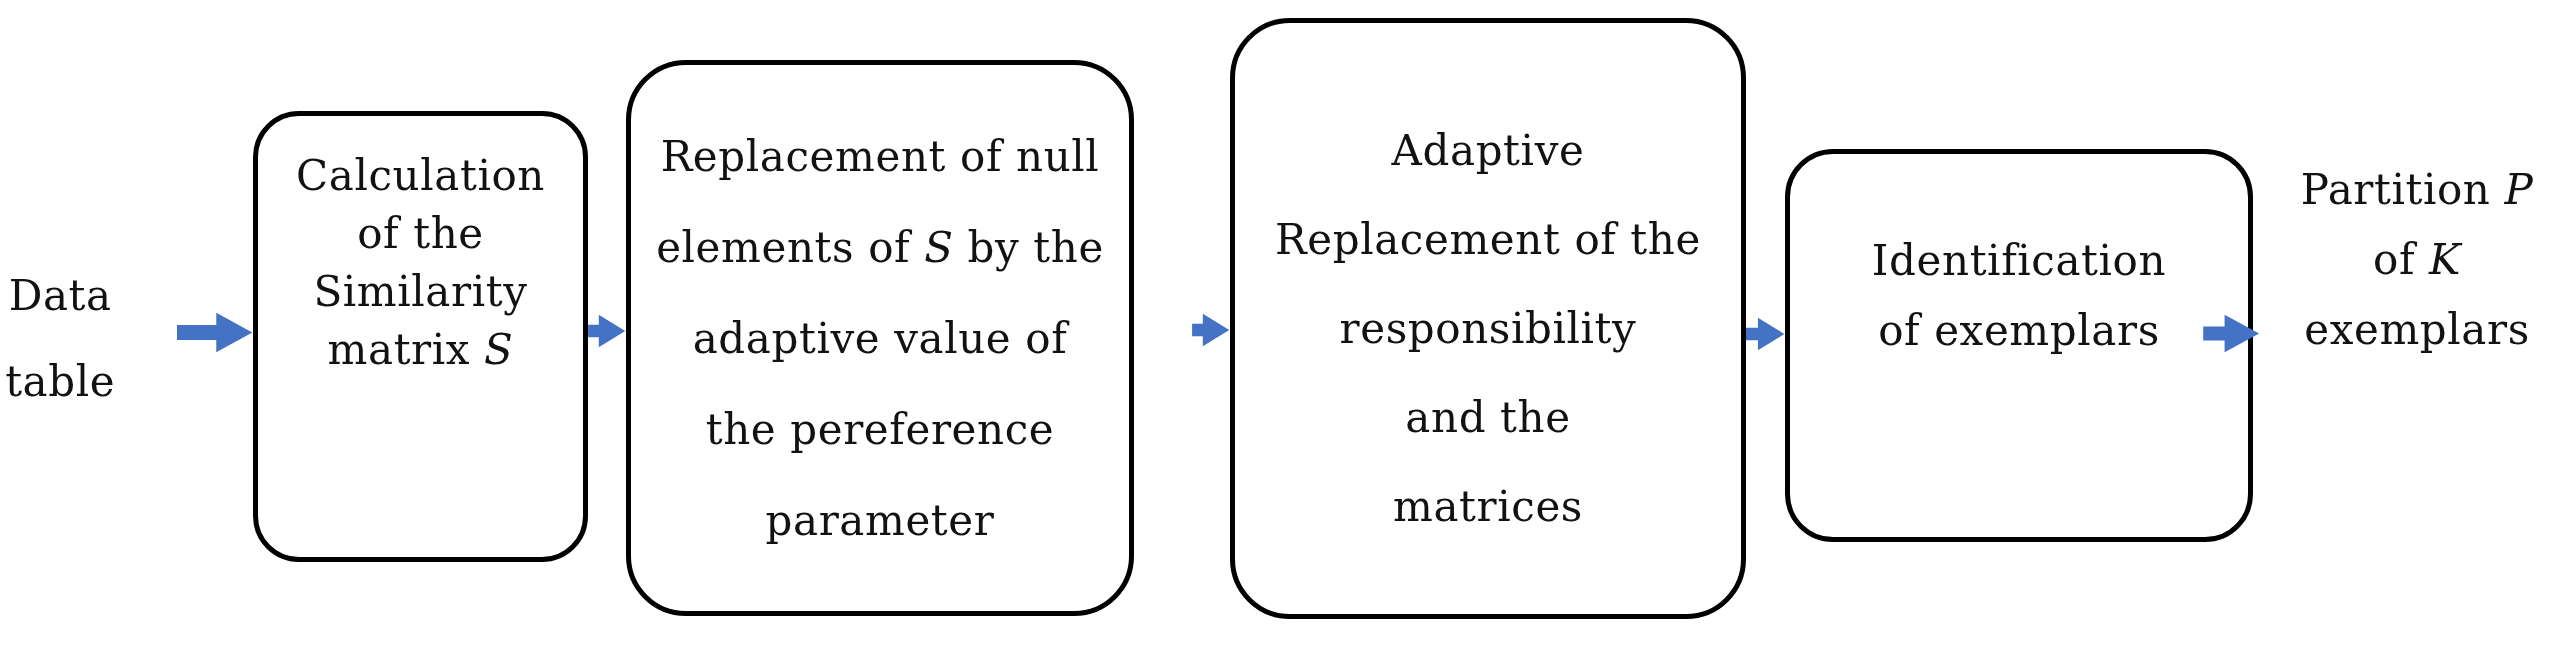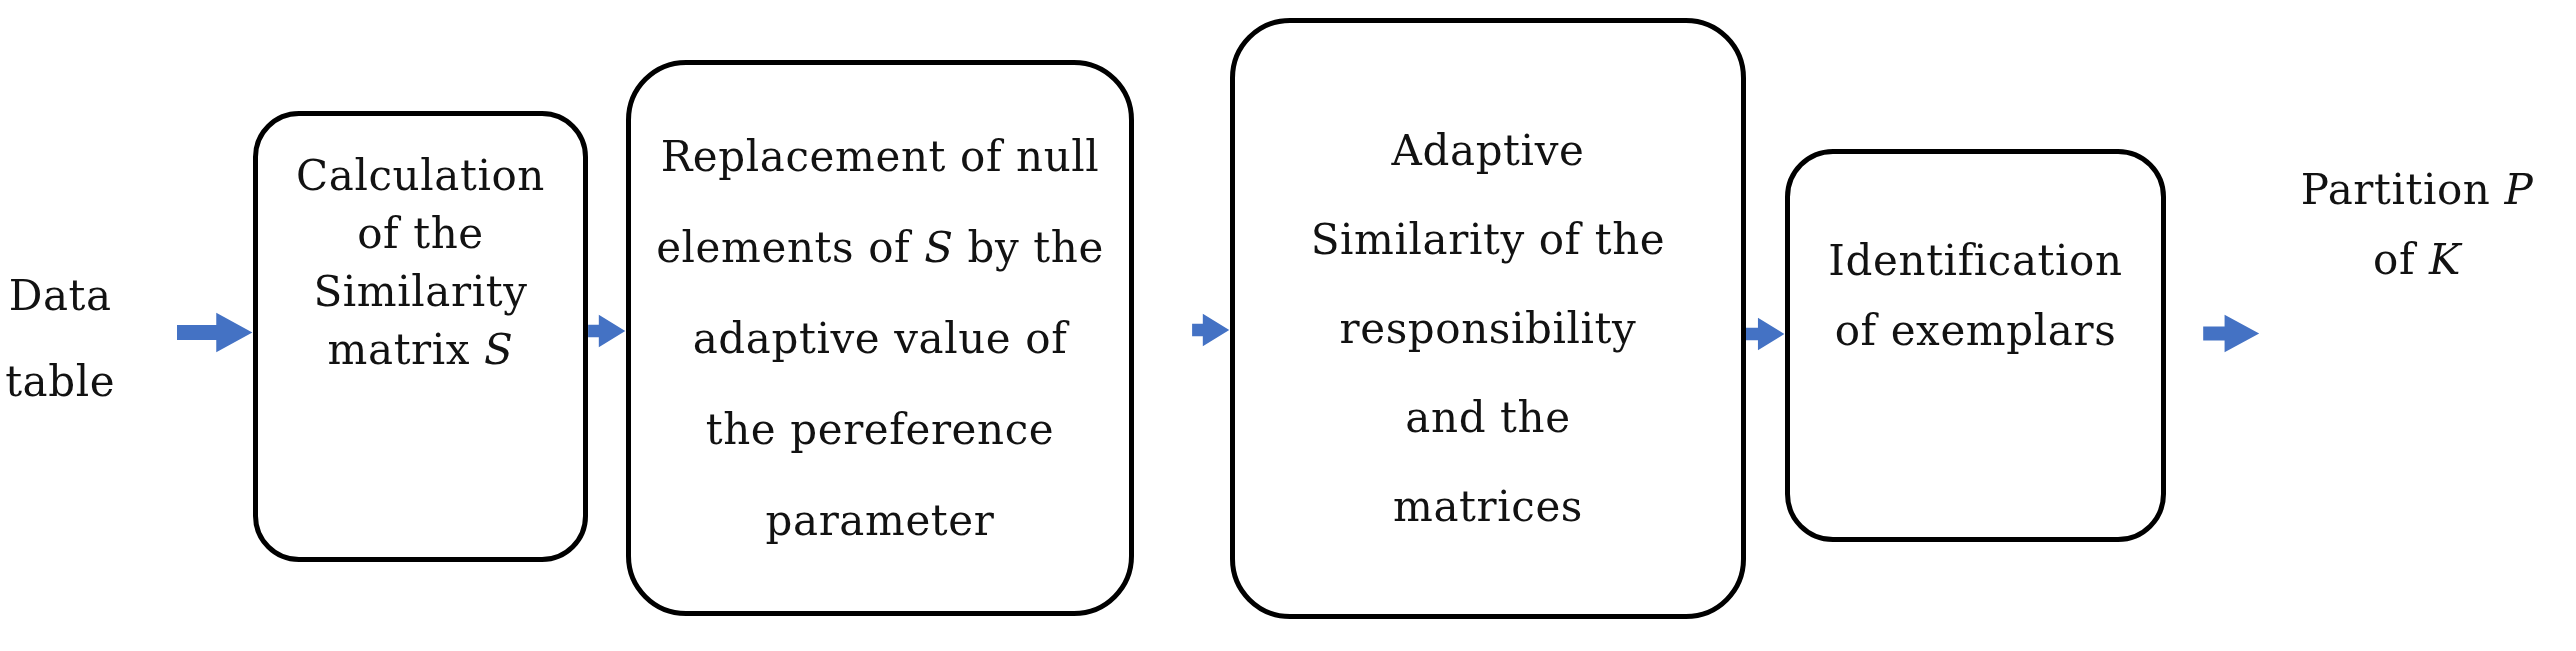--- a/index.html
+++ b/index.html
@@ -54,21 +54,21 @@
   }
   .box-null .tline{height:91px;line-height:91px;}
   .box-resp{
     left:1230px;top:18.4px;width:516px;height:601px;
     border-radius:60px;
     justify-content:center;
     padding-top:20px;
   }
   .box-resp .tline{height:89px;line-height:89px;}
   .box-ident{
-    left:1785px;top:149px;width:381px;height:393px;
+    left:1785px;top:149px;width:468px;height:393px;
     border-radius:48px;
     justify-content:flex-start;
     padding-top:72px;
   }
   .box-ident .tline{height:70px;line-height:70px;}
 
   .arrow{position:absolute;display:block;}
   .arrow polygon{fill:var(--arrow);}
   .arrow-1{left:177px;top:312px;}
   .arrow-2{left:588px;top:314px;}
@@ -110,21 +110,21 @@
       <div class="tline"><span>the pereference</span></div>
       <div class="tline"><span>parameter</span></div>
     </div>
 
   <svg class="arrow arrow-3" width="38" height="34" viewBox="0 0 60 54">
     <polygon points="0,17 17,17 17,1 59,27 17,53 17,37 0,37"></polygon>
   </svg>
 
   <div class="box box-resp">
       <div class="tline"><span>Adaptive</span></div>
-      <div class="tline"><span>Similarity of the</span></div>
+      <div class="tline"><span>Replacement of the</span></div>
       <div class="tline"><span>responsibility</span></div>
       <div class="tline"><span>and the</span></div>
       <div class="tline"><span>matrices</span></div>
     </div>
 
   <svg class="arrow arrow-4" width="39" height="34" viewBox="0 0 62 54">
     <polygon points="0,17 19,17 19,1 61,27 19,53 19,37 0,37"></polygon>
   </svg>
 
   <div class="box box-ident">
@@ -132,16 +132,17 @@
       <div class="tline"><span>of exemplars</span></div>
     </div>
 
   <svg class="arrow arrow-5" width="57" height="39" viewBox="0 0 90 62">
     <polygon points="0,20 34,20 34,1 89,31 34,61 34,42 0,42"></polygon>
   </svg>
 
   <div class="label output-label">
       <div class="tline"><span>Partition </span><span class="ital">P</span></div>
       <div class="tline"><span>of </span><span class="ital">K</span></div>
+      <div class="tline"><span>exemplars</span></div>
     </div>
 
 </div>
 
 
 </body></html>

